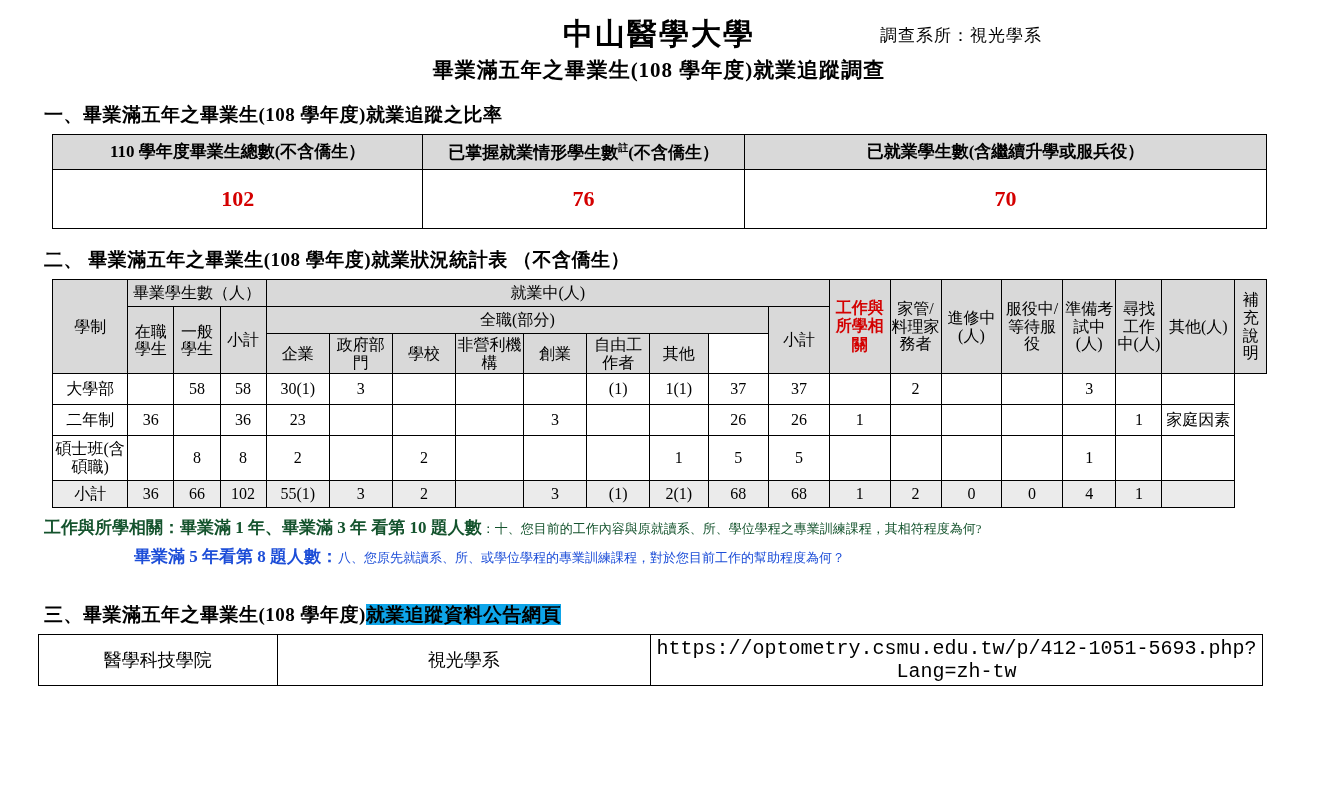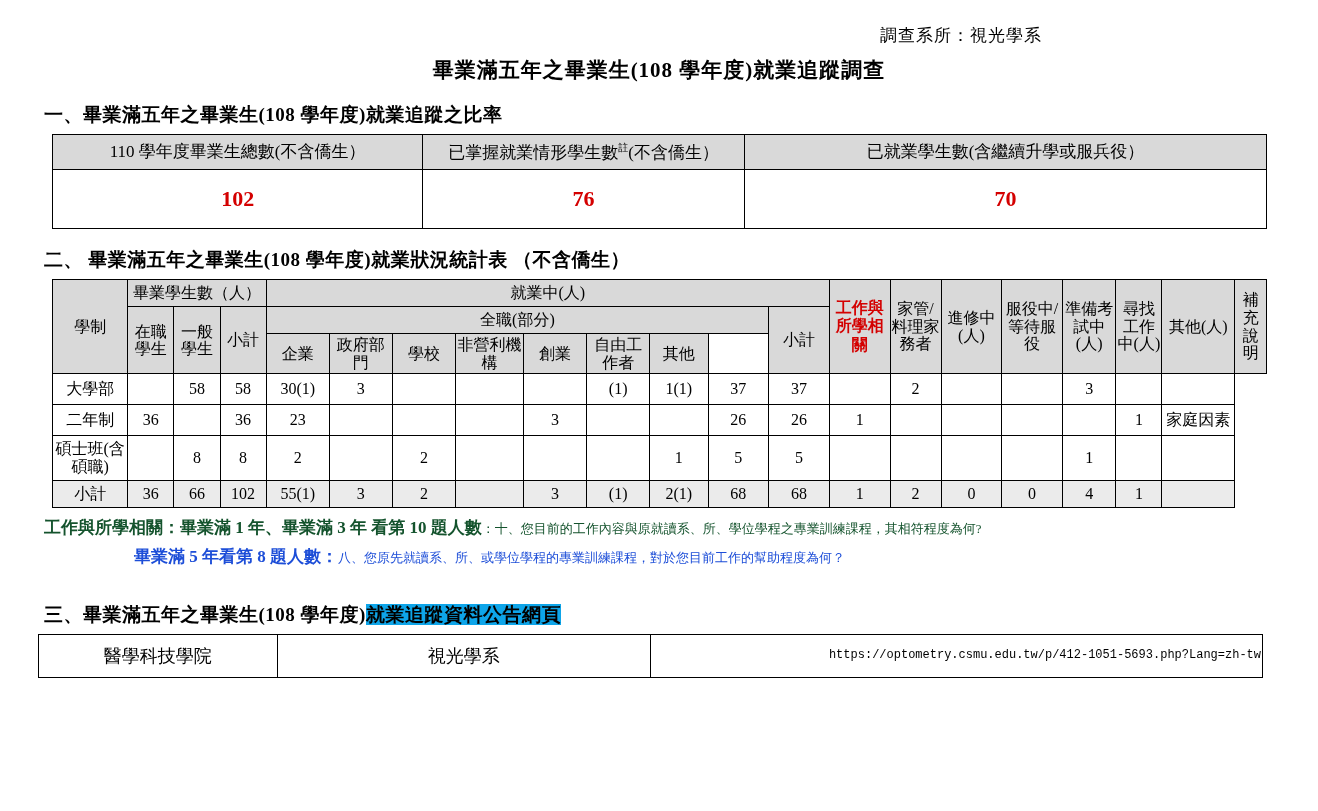--- a/index.html
+++ b/index.html
@@ -73,21 +73,21 @@
   }
   .shaded { background: #d9d9d9; }
   
   .t1 {
     margin-left: 52px;
     width: 1215px;
   }
   .t1 td.head {
     height: 30px;
     font-size: 17px;
-    font-weight: normal;
+    font-weight: bold;
   }
   .t1 td.val {
     height: 54px;
     color: #d40000;
     font-weight: bold;
     font-size: 22px;
   }
   .t1 .sup { font-size: 10px; vertical-align: super; }
   
   .t2 {
@@ -142,36 +142,36 @@
   .t3 td.head {
     height: 28px;
     font-size: 17px;
   }
   .t3 td.body {
     height: 38px;
     font-size: 18px;
   }
   .t3 td.url {
     font-family: "Liberation Mono", "DejaVu Sans Mono", monospace;
-    font-size: 12px;
-    text-align: right;
+    font-size: 20px;
   }
   
   .footer {
     margin: 18px 0 0 44px;
     font-size: 17px;
   }
   .footer .blue { color: #4472c4; }
 </style>
 </head>
 <body>
 
 <div class="page">
 
   <div class="title-row">
+    <div class="univ-title">中山醫學大學</div>
     <div class="dept-label">調查系所：視光學系</div>
   </div>
   <div class="doc-subtitle">畢業滿五年之畢業生(108 學年度)就業追蹤調查</div>
 
   <div class="sec-head">一、畢業滿五年之畢業生(108 學年度)就業追蹤之比率</div>
 
   <table class="grid t1">
     <colgroup>
       <col style="width:30.5%">
       <col style="width:26.5%">

